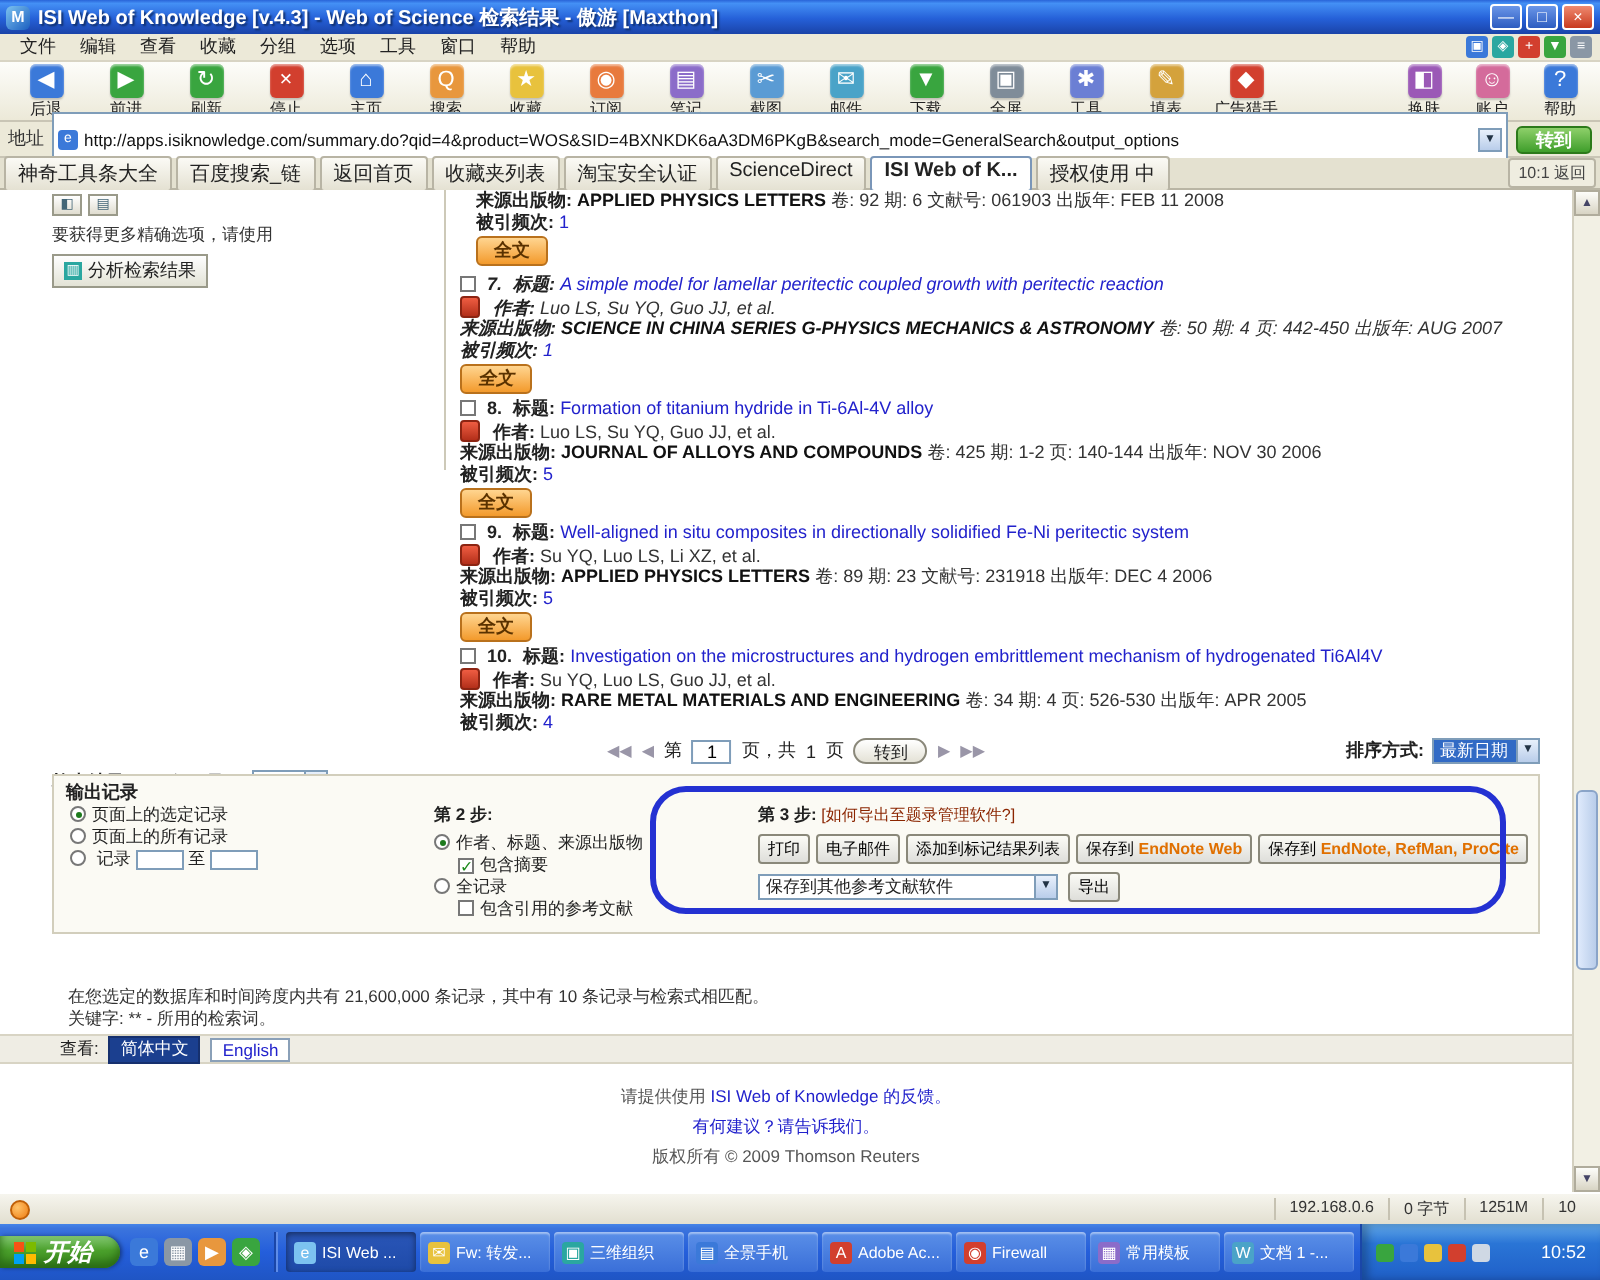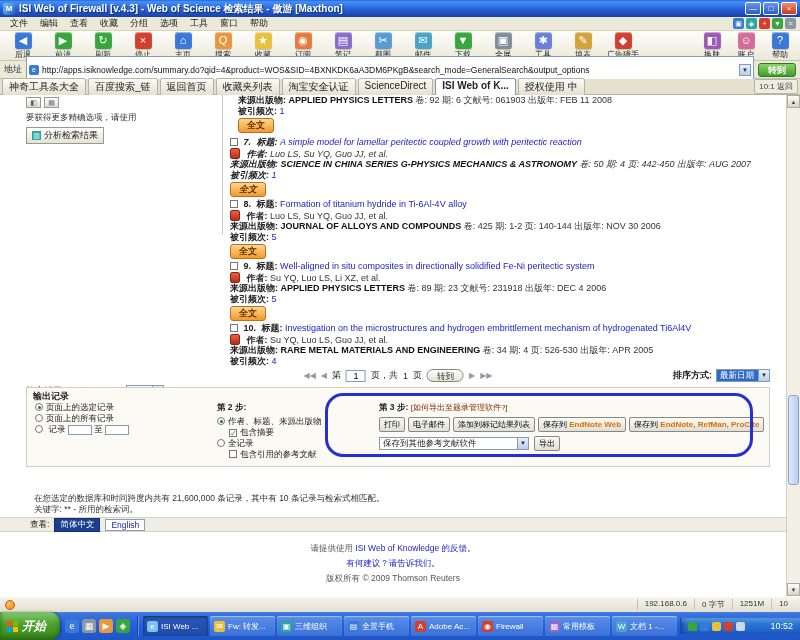--- a/index.html
+++ b/index.html
@@ -151,47 +151,47 @@
   
   .statusbar { position:absolute; top:596px; left:0; width:800px; height:16px;
     background:linear-gradient(180deg,#f6f5ee,#e2dfd0); border-top:1px solid #fff; display:flex; align-items:center; padding:0 5px; font-size:8px; color:#333; }
   .mx-logo { width:10px; height:10px; border-radius:50%; background:radial-gradient(circle at 35% 35%,#ffc36a,#ef7d12); border:1px solid #c06008; }
   .status-spacer { flex:1; }
   .cell { border-left:1px solid #c6c2b2; padding:0 7px; white-space:nowrap; }
 
   
   .taskbar { position:absolute; top:612px; left:0; width:800px; height:28px;
     background:linear-gradient(180deg,#4584e8 0%,#3b74dd 8%,#245edb 50%,#1f55c4 100%); display:flex; align-items:center; }
-  .start-btn { height:28px; display:flex; align-items:center; gap:4px; padding:0 14px 0 7px;
+  .start-btn { height:16px; display:flex; align-items:center; gap:4px; padding:0 14px 0 7px;
     background:linear-gradient(180deg,#84c973,#4ba02c 45%,#3a8a1e); border-radius:0 10px 10px 0;
     color:#fff; font-weight:bold; font-style:italic; font-size:12px; box-shadow:inset 0 -3px 5px #2a6a14, 1px 0 2px rgba(0,0,0,.4); }
   .winflag { display:grid; grid-template-columns:5px 5px; grid-template-rows:5px 5px; gap:1px; }
   .winflag span:nth-child(1){background:#f65314;} .winflag span:nth-child(2){background:#7cbb00;}
   .winflag span:nth-child(3){background:#00a1f1;} .winflag span:nth-child(4){background:#ffbb00;}
   .ql { display:flex; gap:3px; padding:0 5px; align-items:center; }
   .qlicon { width:14px; height:14px; border-radius:3px; color:#fff; font-size:9px; line-height:14px; text-align:center; }
   .tb-div { width:1px; height:20px; background:#1a46a8; margin:0 2px; box-shadow:1px 0 0 #5e8ce8; }
   .taskbtns { flex:1; display:flex; gap:2px; padding:0 3px; overflow:hidden; }
   .taskbtn { flex:1; max-width:70px; height:20px; border-radius:2px; display:flex; align-items:center; gap:3px; padding:0 4px;
     background:linear-gradient(180deg,#5a8fe8,#3a6fd8); box-shadow:inset 0 1px 1px rgba(255,255,255,.45); color:#fff; font-size:8px; white-space:nowrap; overflow:hidden; }
   .taskbtn.active { background:linear-gradient(180deg,#2a56b8,#1e4aa8); box-shadow:inset 0 1px 3px rgba(0,0,0,.5); }
   .taskicon { width:11px; height:11px; border-radius:2px; flex:0 0 auto; font-size:8px; line-height:11px; text-align:center; color:#fff; }
-  .tray { width:120px; height:16px; margin-left:auto; display:flex; align-items:center; gap:3px; padding:0 7px;
+  .tray { width:120px; height:28px; margin-left:auto; display:flex; align-items:center; gap:3px; padding:0 7px;
     background:linear-gradient(180deg,#61a7e8,#2a75d6 35%,#1f5fc8); border-left:1px solid #1a46a8; box-shadow:inset 3px 0 4px rgba(0,0,0,.25); }
   .trayicon { width:9px; height:9px; border-radius:2px; }
   .clock { margin-left:auto; color:#fff; font-size:9px; }
 </style>
 </head>
 <body>
 
 <div class="screen">
 
   <div class="titlebar">
     <span class="app-icon">M</span>
-    <span class="title-text">ISI Web of Firewall [v.4.3] - Web of Science 检索结果 - 傲游 [Maxthon]</span>
+    <span class="title-text">ISI Web of Knowledge [v.4.3] - Web of Science 检索结果 - 傲游 [Maxthon]</span>
     <span class="win-controls">
         <span class="winbtn">—</span>
         <span class="winbtn">□</span>
         <span class="winbtn close">×</span>
       </span>
   </div>
 
   <div class="menubar">
     <span class="menu-items">
         <span class="menu-item">文件</span>

